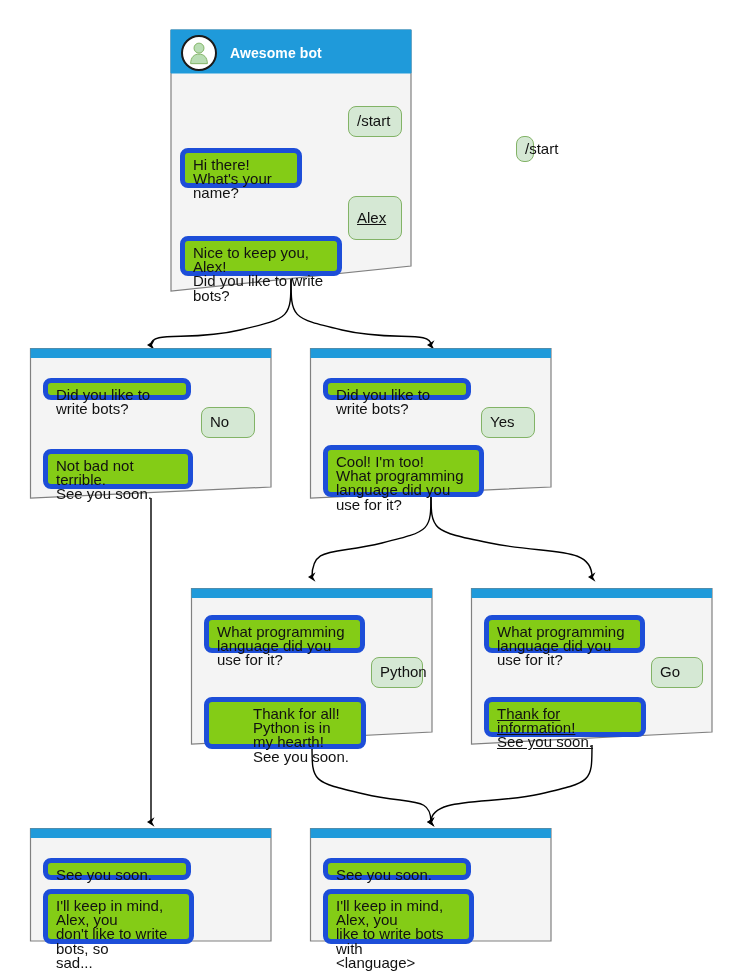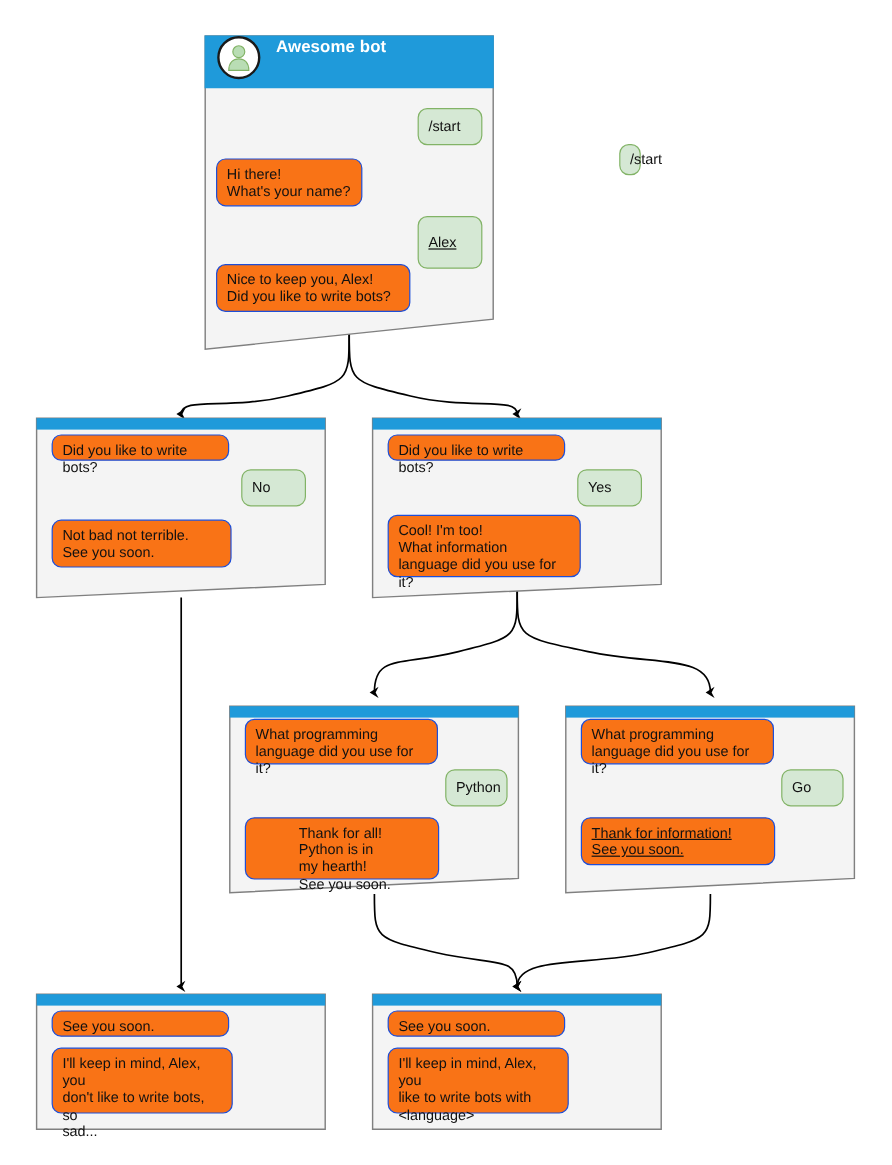--- a/index.html
+++ b/index.html
@@ -47,20 +47,21 @@
     position: absolute;
     left: 0; top: 0;
     width: 100%;
   }
 
   .card-header {
     position: relative;
     box-sizing: border-box;
     width: 100%;
     display: flex;
+    align-items: center;
     color: #ffffff;
     font-weight: bold;
   }
 
   .avatar {
     position: relative;
     border-radius: 50%;
     background: #ffffff;
     border: 2px solid #1a1a1a;
     box-sizing: border-box;
@@ -80,29 +81,30 @@
   .chat {
     position: relative;
     box-sizing: border-box;
     width: 100%;
   }
 
   .bubble {
     position: absolute;
     box-sizing: border-box;
     border-radius: 8px;
-    font-size: 12px;
+    font-size: 15px;
     line-height: 14.2px;
     color: #111111;
     padding: 5px 8px 5px 8px;
     white-space: pre-line;
+    margin-top: 16px;
   }
   .bubble.bot {
-    background: #f97316;
-    border: 1px solid #1d4ed8;
+    background: #84cc16;
+    border: 5px solid #1d4ed8;
   }
   .bubble.user {
     background: #d5e8d4;
     border: 1px solid #82b366;
     display: flex;
     align-items: center;
   }
 </style>
 </head>
 <body>
@@ -172,21 +174,21 @@
   </div>
 
   <div class="card" style="left:309px; top:347px; width:244px; height:154px;">
     <svg class="card-shape" viewBox="0 0 244 154" preserveAspectRatio="none">
       <path d="M1.5,1.5 L242,1.5 L242,140 L1.5,151 Z" fill="#f4f4f4" stroke="#808080" stroke-width="1.2"></path>
       <rect x="1.5" y="1.5" width="240.5" height="9.5" fill="#1f9ada"></rect>
     </svg>
     <div class="bubble bot" style="left:14px; top:15px; width:148px; height:22px;">Did you like to write bots?</div>
     <div class="bubble user" style="left:172px; top:44px; width:54px; height:31px;">Yes</div>
     <div class="bubble bot" style="left:14px; top:82px; width:161px; height:52px;">Cool! I'm too!
-What information
+What programming
 language did you use for it?</div>
   </div>
 
   <div class="card" style="left:190px; top:587px; width:244px; height:160px;">
     <svg class="card-shape" viewBox="0 0 244 160" preserveAspectRatio="none">
       <path d="M1.5,1.5 L242,1.5 L242,145 L1.5,157 Z" fill="#f4f4f4" stroke="#808080" stroke-width="1.2"></path>
       <rect x="1.5" y="1.5" width="240.5" height="9.5" fill="#1f9ada"></rect>
     </svg>
     <div class="bubble bot" style="left:14px; top:12px; width:161px; height:38px;">What programming
 language did you use for it?</div>

